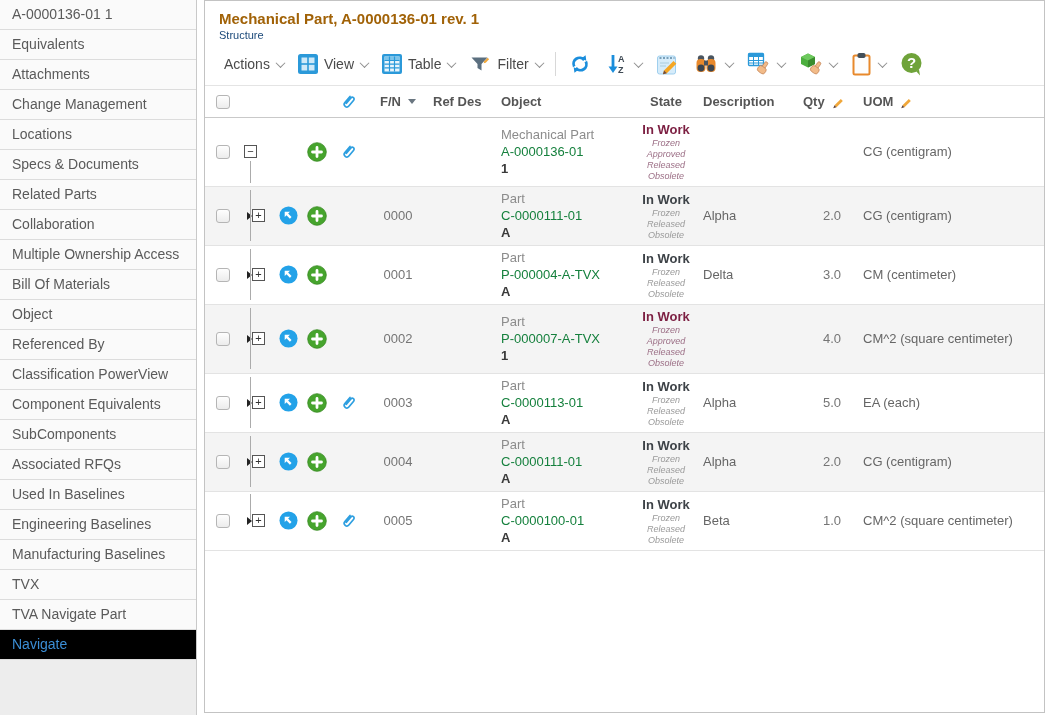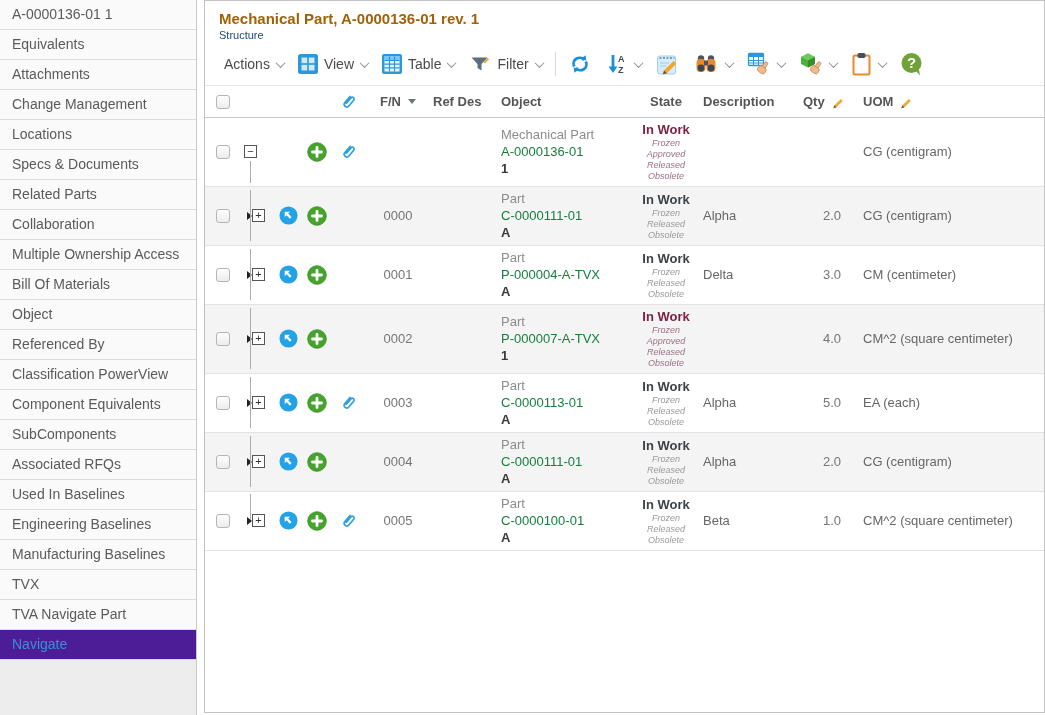--- a/index.html
+++ b/index.html
@@ -6,21 +6,21 @@
   html,body { width:1045px; height:715px; overflow:hidden; background:#fff;
     font-family:"Liberation Sans", sans-serif; }
   .page { display:flex; width:1045px; height:715px; }
 
   
   .sidebar { width:197px; flex:none; display:flex; flex-direction:column;
     border-right:1px solid #c9c9c9; height:715px;justify-content:space-between; }
   .side-item { height:30px; padding:6px 12px; font-size:14px; line-height:17px;
     color:#5a5a5a; background:#fafafa; border-bottom:1px solid #dcdcdc; cursor:pointer;
     white-space:nowrap; overflow:hidden; }
-  .side-item.active { background:#4c1d95; color:#3b8ed6; }
+  .side-item.active { background:#000000; color:#3b8ed6; }
   .side-filler { flex:1; background:#ededed; }
 
   
   .main { flex:1; margin-left:7px; border:1px solid #c3c3c3; background:#fff;
     height:713px; display:flex; flex-direction:column; overflow:hidden; }
   .main-header { padding:9px 14px 2px; }
   .page-title { font-size:15px; font-weight:bold; color:#a16207; }
   .page-subtitle { font-size:11px; font-weight:normal; color:#1c4a7a; margin-top:2px; }
 
   

